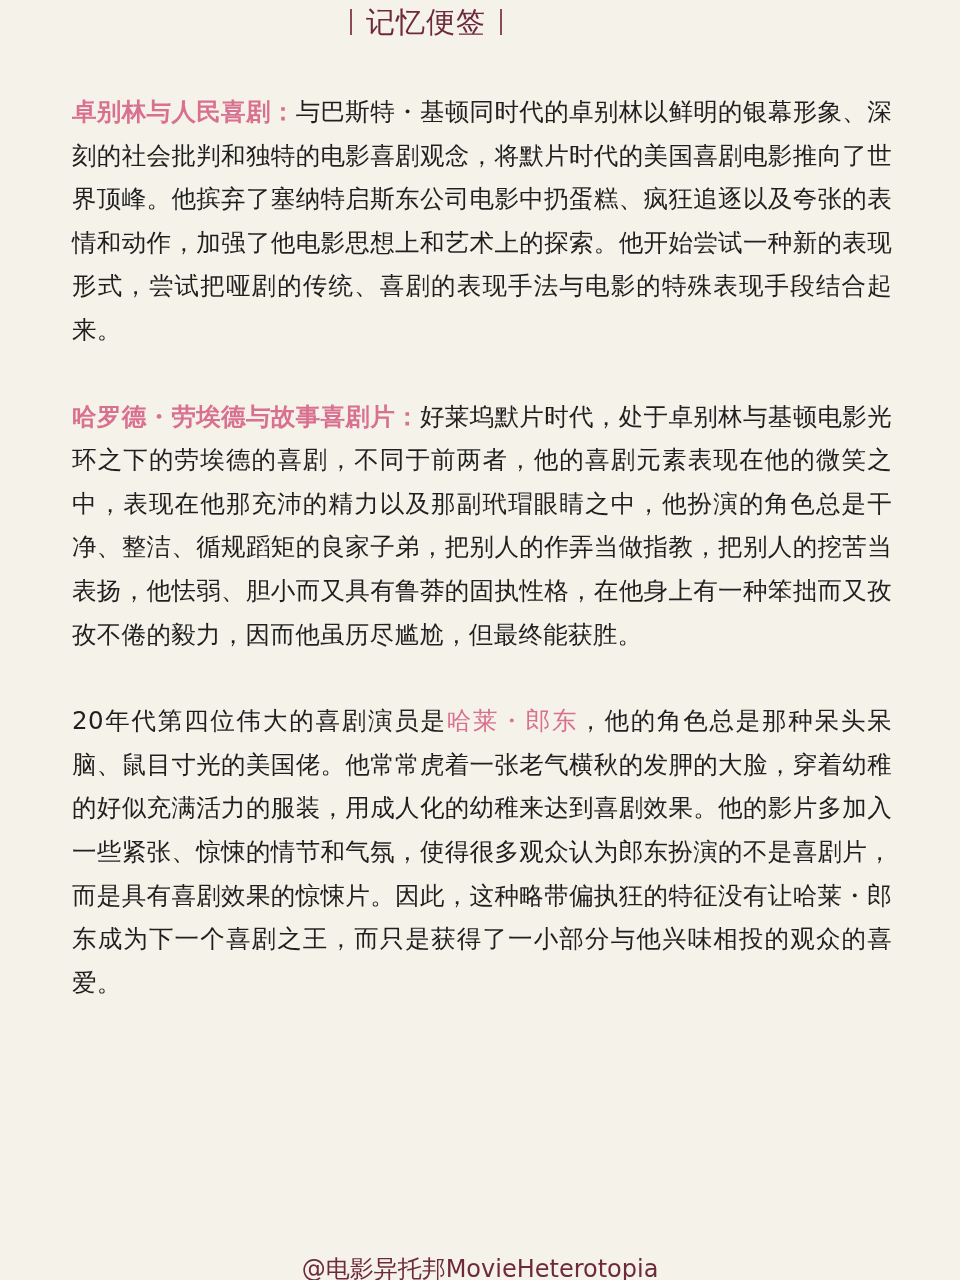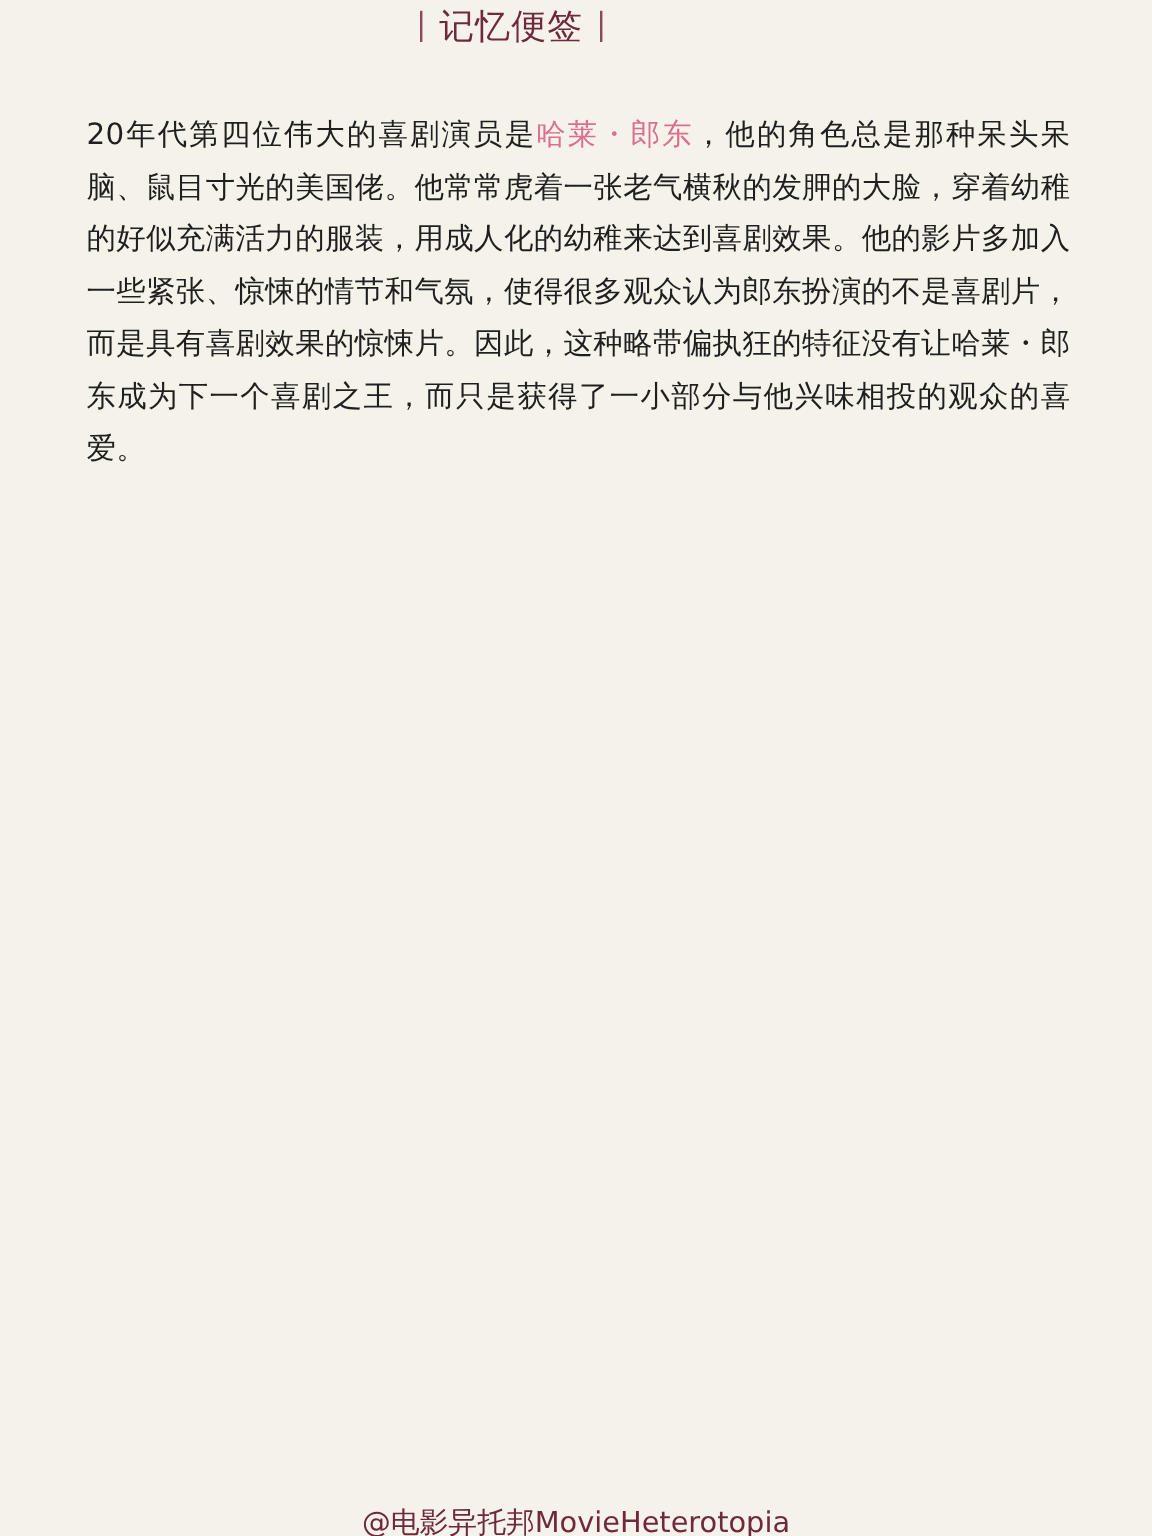--- a/index.html
+++ b/index.html
@@ -73,18 +73,20 @@
 </head>
 <body>
 
 <div class="header">
   <span class="bar"></span>
   <span class="title">记忆便签</span>
   <span class="bar"></span>
 </div>
 
 <div class="content">
+  <p class="para"><span class="hl">卓别林与人民喜剧：</span><span>与巴斯特・基顿同时代的卓别林以鲜明的银幕形象、深刻的社会批判和独特的电影喜剧观念，将默片时代的美国喜剧电影推向了世界顶峰。他摈弃了塞纳特启斯东公司电影中扔蛋糕、疯狂追逐以及夸张的表情和动作，加强了他电影思想上和艺术上的探索。他开始尝试一种新的表现形式，尝试把哑剧的传统、喜剧的表现手法与电影的特殊表现手段结合起来。</span></p>
 
+  <p class="para"><span class="hl">哈罗德・劳埃德与故事喜剧片：</span><span>好莱坞默片时代，处于卓别林与基顿电影光环之下的劳埃德的喜剧，不同于前两者，他的喜剧元素表现在他的微笑之中，表现在他那充沛的精力以及那副玳瑁眼睛之中，他扮演的角色总是干净、整洁、循规蹈矩的良家子弟，把别人的作弄当做指教，把别人的挖苦当表扬，他怯弱、胆小而又具有鲁莽的固执性格，在他身上有一种笨拙而又孜孜不倦的毅力，因而他虽历尽尴尬，但最终能获胜。</span></p>
 
   <p class="para"><span>20年代第四位伟大的喜剧演员是</span><span class="hl-inline">哈莱・郎东</span><span>，他的角色总是那种呆头呆脑、鼠目寸光的美国佬。他常常虎着一张老气横秋的发胛的大脸，穿着幼稚的好似充满活力的服装，用成人化的幼稚来达到喜剧效果。他的影片多加入一些紧张、惊悚的情节和气氛，使得很多观众认为郎东扮演的不是喜剧片，而是具有喜剧效果的惊悚片。因此，这种略带偏执狂的特征没有让哈莱・郎东成为下一个喜剧之王，而只是获得了一小部分与他兴味相投的观众的喜爱。</span></p>
 </div>
 
 <div class="footer">@电影异托邦MovieHeterotopia</div>
 
 </body></html>

